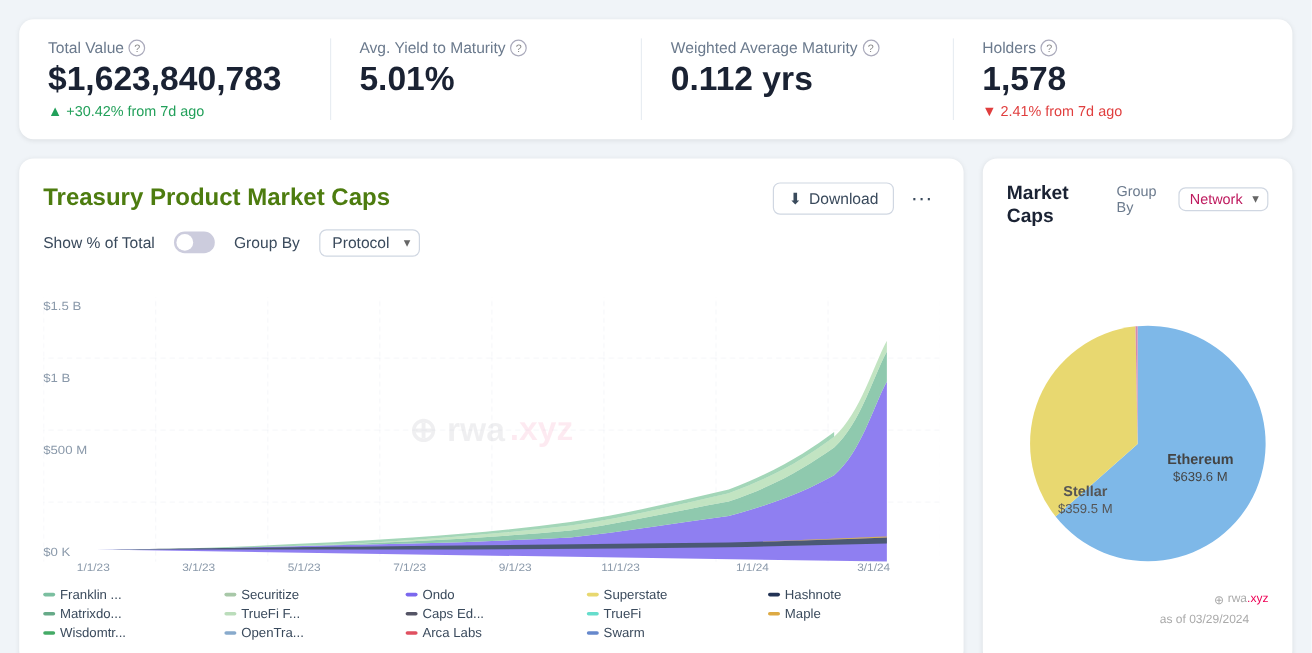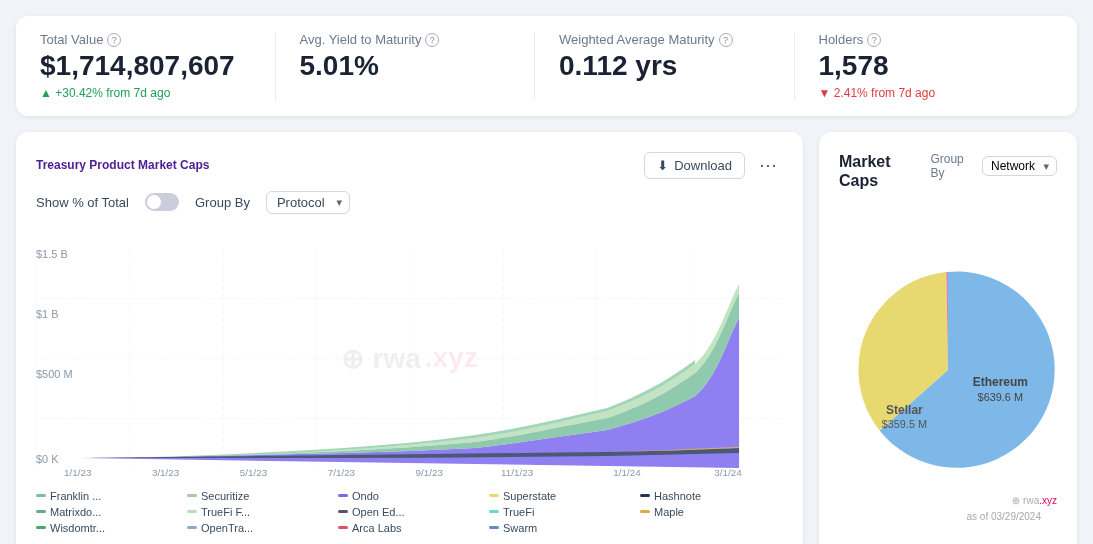--- a/index.html
+++ b/index.html
@@ -67,23 +67,23 @@
       padding: 20px;
       box-shadow: 0 1px 4px rgba(0,0,0,0.08);
     }
     .chart-header {
       display: flex;
       align-items: center;
       justify-content: space-between;
       margin-bottom: 12px;
     }
     .chart-title {
-      font-size: 12px;
+      font-size: 20px;
       font-weight: 600;
-      color: #4c1d95;
+      color: #4d7c0f;
       text-align: center;
     }
     .chart-header-right {
       display: flex;
       align-items: center;
       gap: 8px;
     }
     .download-btn {
       display: flex;
       align-items: center;
@@ -219,24 +219,25 @@
       align-items: center;
       gap: 6px;
       font-size: 12px;
       color: #6b7a8d;
     }
     .pie-group-select {
       border: 1px solid #d0d7e2;
       border-radius: 6px;
       padding: 2px 20px 2px 8px;
       font-size: 12px;
-      color: #000000;
+      color: #be185d;
       background: white;
       appearance: none;
       cursor: pointer;
+      text-align: center;
     }
     .pie-container {
       flex: 1;
       display: flex;
       align-items: center;
       justify-content: center;
       position: relative;
     }
     .pie-watermark {
       position: absolute;
@@ -258,21 +259,21 @@
   </style>
 </head>
 <body>
 
 <div class="top-stats">
   <div class="stat-item">
     <div class="stat-label">
       <span>Total Value</span>
       <span class="help-icon">?</span>
     </div>
-    <div class="stat-value">$1,714,807,607</div>
+    <div class="stat-value">$1,623,840,783</div>
     <div class="stat-change up">
       <span class="arrow-up">▲</span>
       <span>+30.42% from 7d ago</span>
     </div>
   </div>
   <div class="stat-item">
     <div class="stat-label">
       <span>Avg. Yield to Maturity</span>
       <span class="help-icon">?</span>
     </div>
@@ -387,21 +388,21 @@
         <div class="legend-item">
           <div class="legend-dot" style="background:#66aa88"></div>
           <span>Matrixdo...</span>
         </div>
         <div class="legend-item">
           <div class="legend-dot" style="background:#bbddbb"></div>
           <span>TrueFi F...</span>
         </div>
         <div class="legend-item">
           <div class="legend-dot" style="background:#555566"></div>
-          <span>Open Ed...</span>
+          <span>Caps Ed...</span>
         </div>
         <div class="legend-item">
           <div class="legend-dot" style="background:#66ddcc"></div>
           <span>TrueFi</span>
         </div>
         <div class="legend-item">
           <div class="legend-dot" style="background:#ddaa44"></div>
           <span>Maple</span>
         </div>
         <div class="legend-item">

